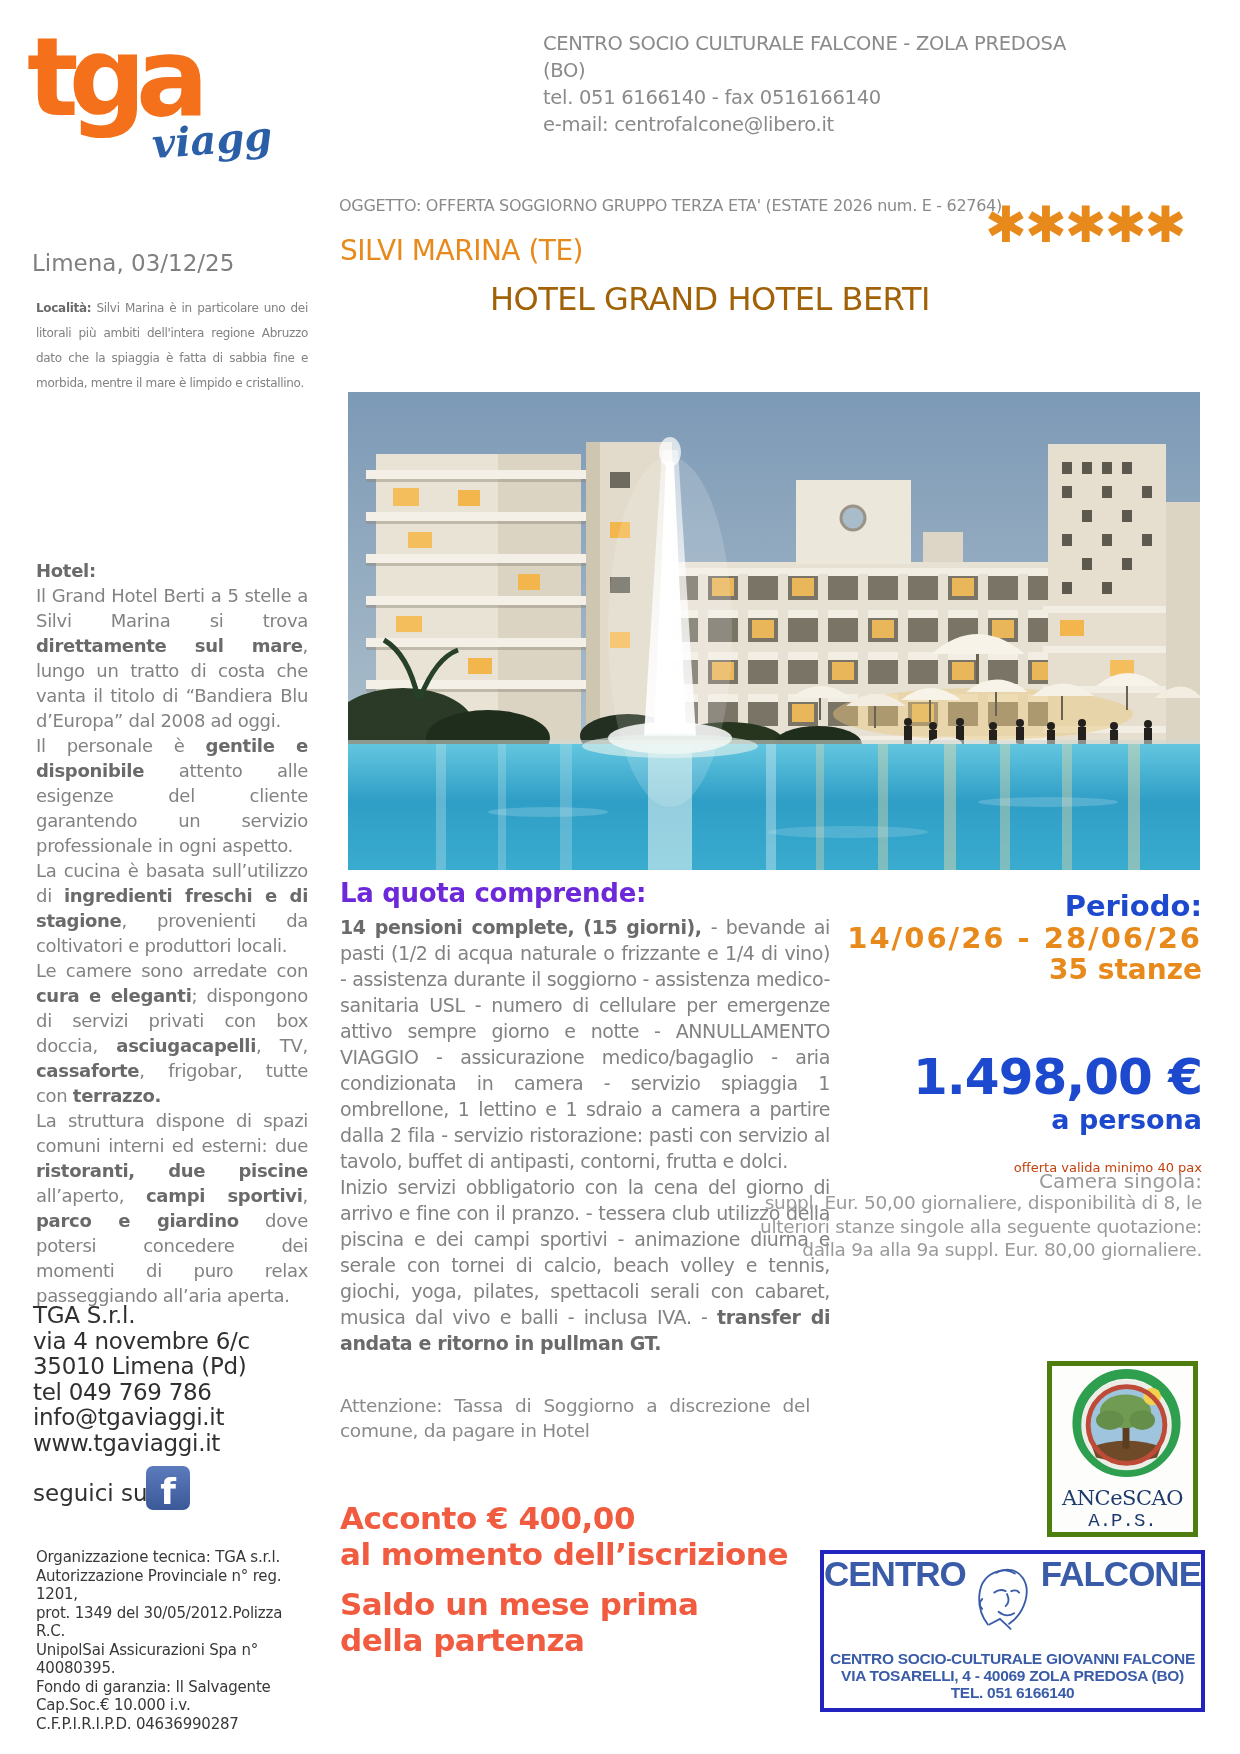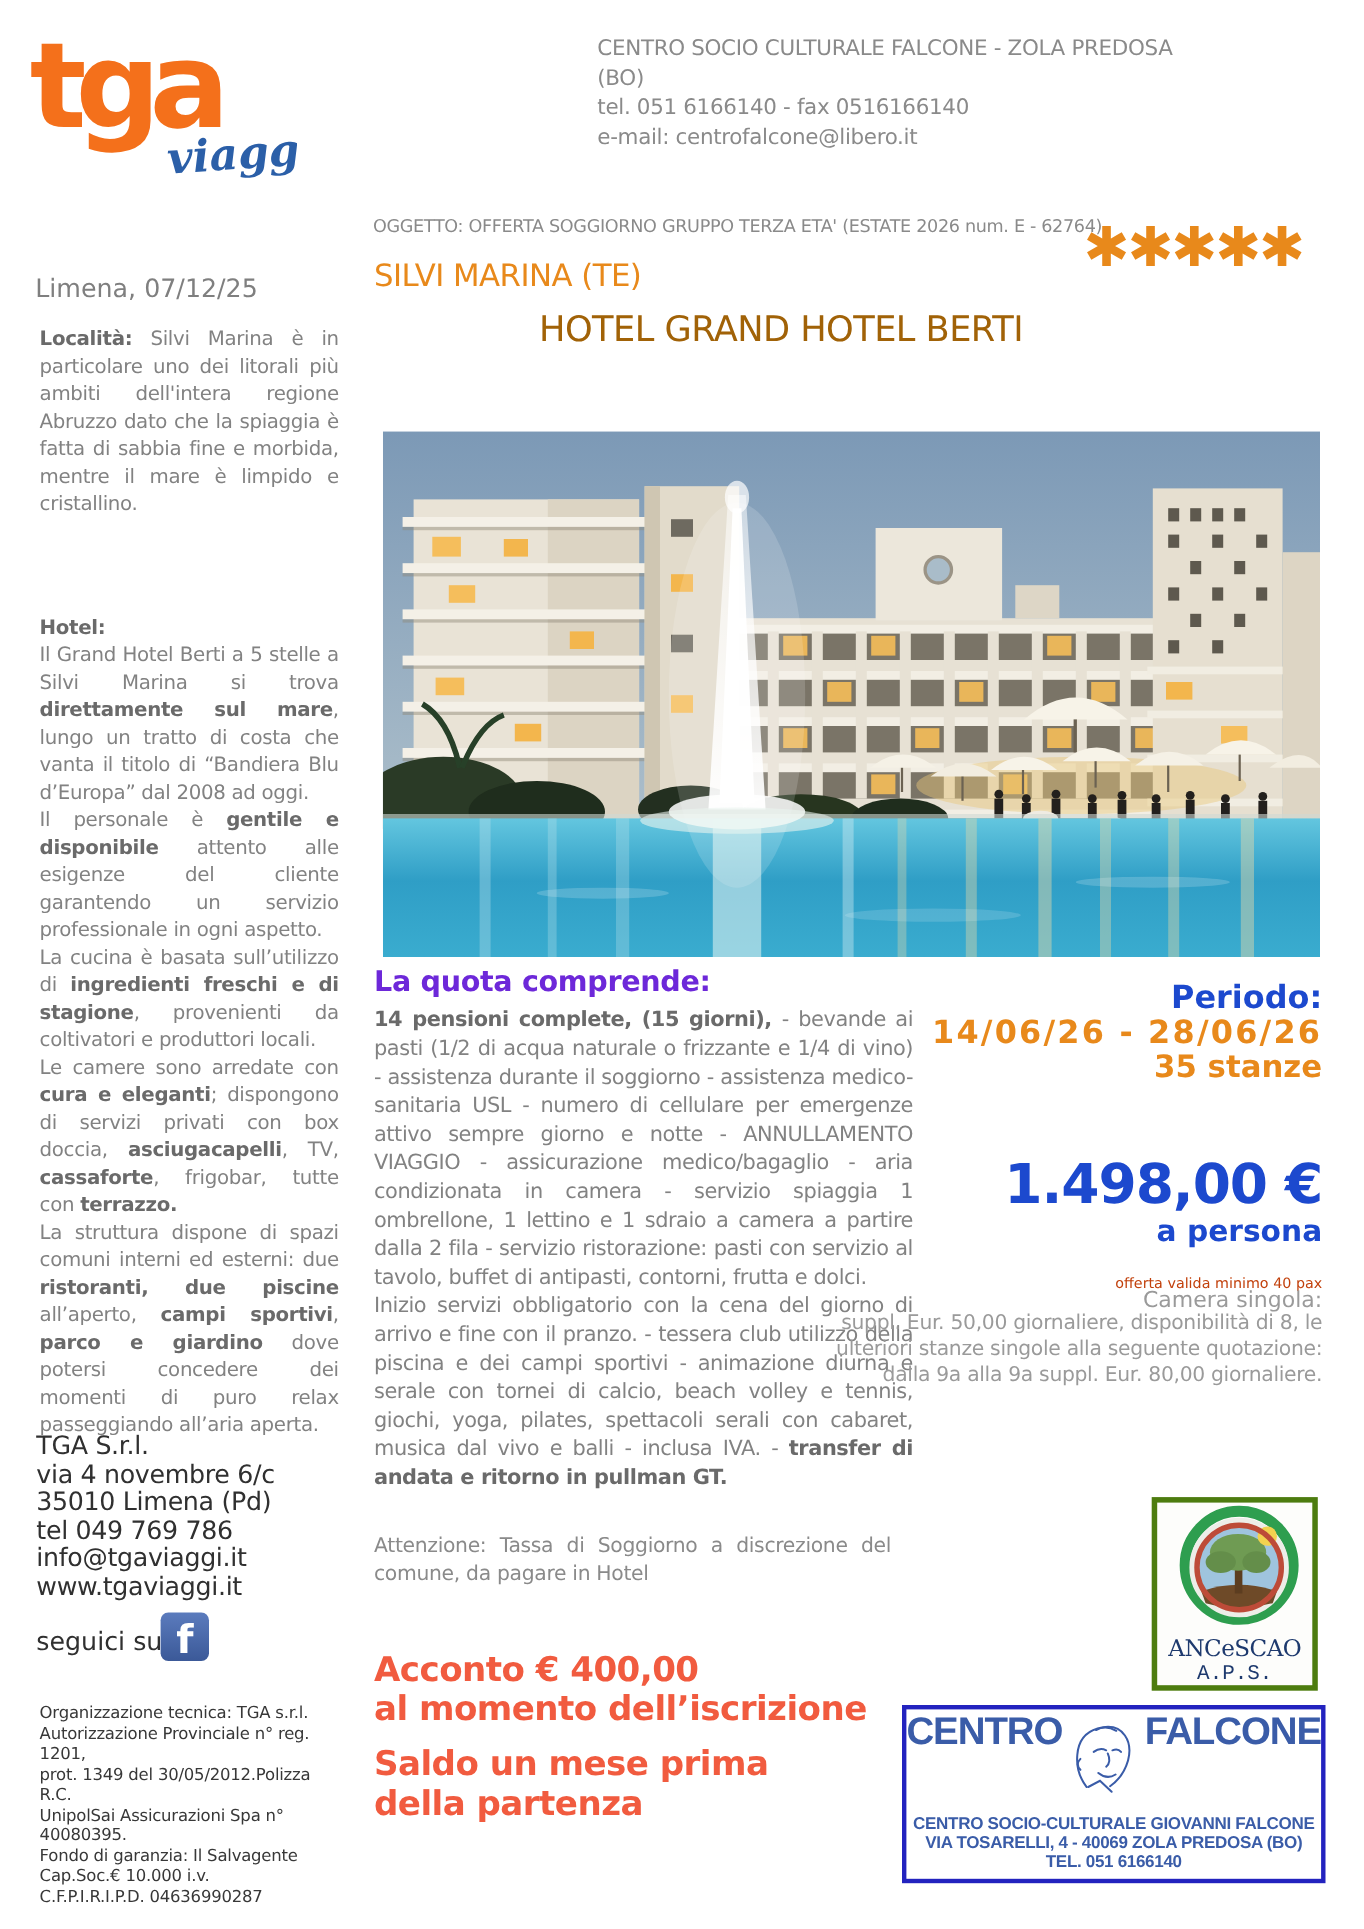--- a/index.html
+++ b/index.html
@@ -19,21 +19,21 @@
 
   
   #loc-title{left:340px;top:234px;font-size:28px;letter-spacing:-0.5px;color:#E8891B}
   #stars{left:985px;top:196px;font-size:50px;letter-spacing:-2px;color:#E8891B;font-weight:bold}
   #hotel-title{left:340px;top:280px;width:740px;text-align:center;font-size:32px;letter-spacing:-0.5px;color:#a16207}
 
   
   #photo{left:348px;top:392px;width:852px;height:478px;overflow:hidden}
 
   
-  #localita{left:36px;top:296px;width:272px;font-size:18px;line-height:25px;letter-spacing:-0.3px}
+  #localita{left:36px;top:296px;width:272px;font-size:12px;line-height:25px;letter-spacing:-0.3px}
   #hotel-desc{left:36px;top:558px;width:272px;font-size:18px;line-height:25px;letter-spacing:-0.3px}
   #agency{left:33px;top:1303px;width:280px;font-size:23px;line-height:25.5px;color:#303030;letter-spacing:-0.3px}
   #social{left:33px;top:1480px;font-size:23px;color:#303030}
   #fb-icon{left:146px;top:1466px;width:44px;height:44px;border-radius:7px;
            background:linear-gradient(#5b7bbd,#3b5998);color:#fff;font-weight:bold;
            font-size:36px;text-align:center;line-height:52px;overflow:hidden}
   #smallprint{left:36px;top:1548px;width:270px;font-size:15px;line-height:18.5px;color:#383838;letter-spacing:-0.2px}
 
   
   #quota{left:340px;top:878px;width:490px}
@@ -78,21 +78,21 @@
   </div>
 
   <div class="abs" id="recipient">
     <div>CENTRO SOCIO CULTURALE FALCONE - ZOLA PREDOSA (BO)</div>
     <div>tel. 051 6166140 - fax 0516166140</div>
     <div>e-mail: centrofalcone@libero.it</div>
   </div>
 
   <div class="abs" id="subject">OGGETTO: OFFERTA SOGGIORNO GRUPPO TERZA ETA' (ESTATE 2026 num. E - 62764)</div>
 
-  <div class="abs" id="dateplace">Limena, 07/12/25</div>
+  <div class="abs" id="dateplace">Limena, 03/12/25</div>
 
   <div class="abs" id="loc-title">SILVI MARINA (TE)</div>
   <div class="abs" id="stars">✱✱✱✱✱</div>
   <div class="abs" id="hotel-title">HOTEL GRAND HOTEL BERTI</div>
 
   <div class="abs" id="photo">
     <svg width="852" height="478" viewBox="0 0 852 478" preserveAspectRatio="none">
       <defs>
         <linearGradient id="sky" x1="0" y1="0" x2="0" y2="1">
           <stop offset="0" stop-color="#7C99B6"></stop>

